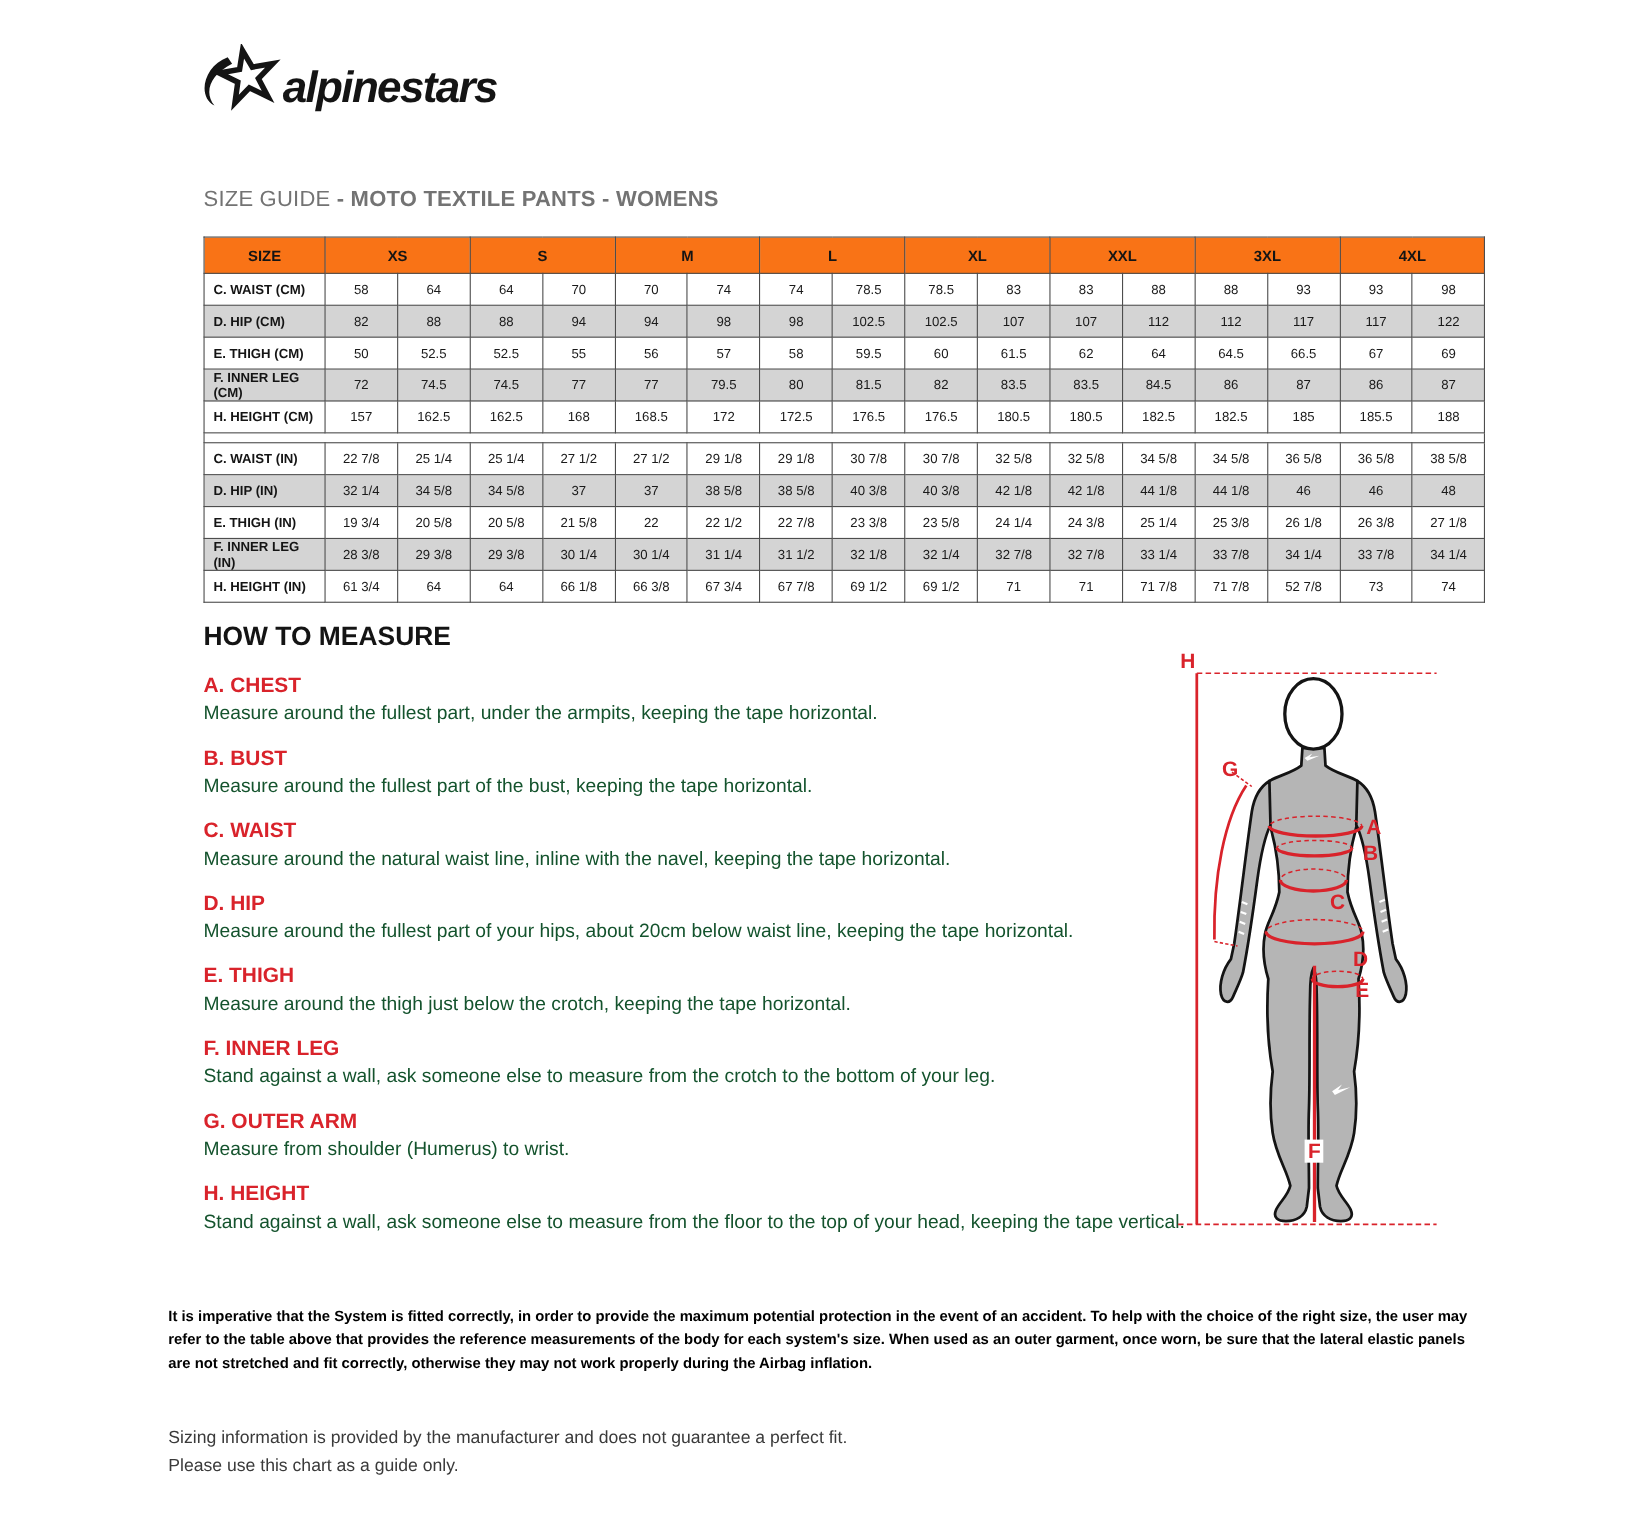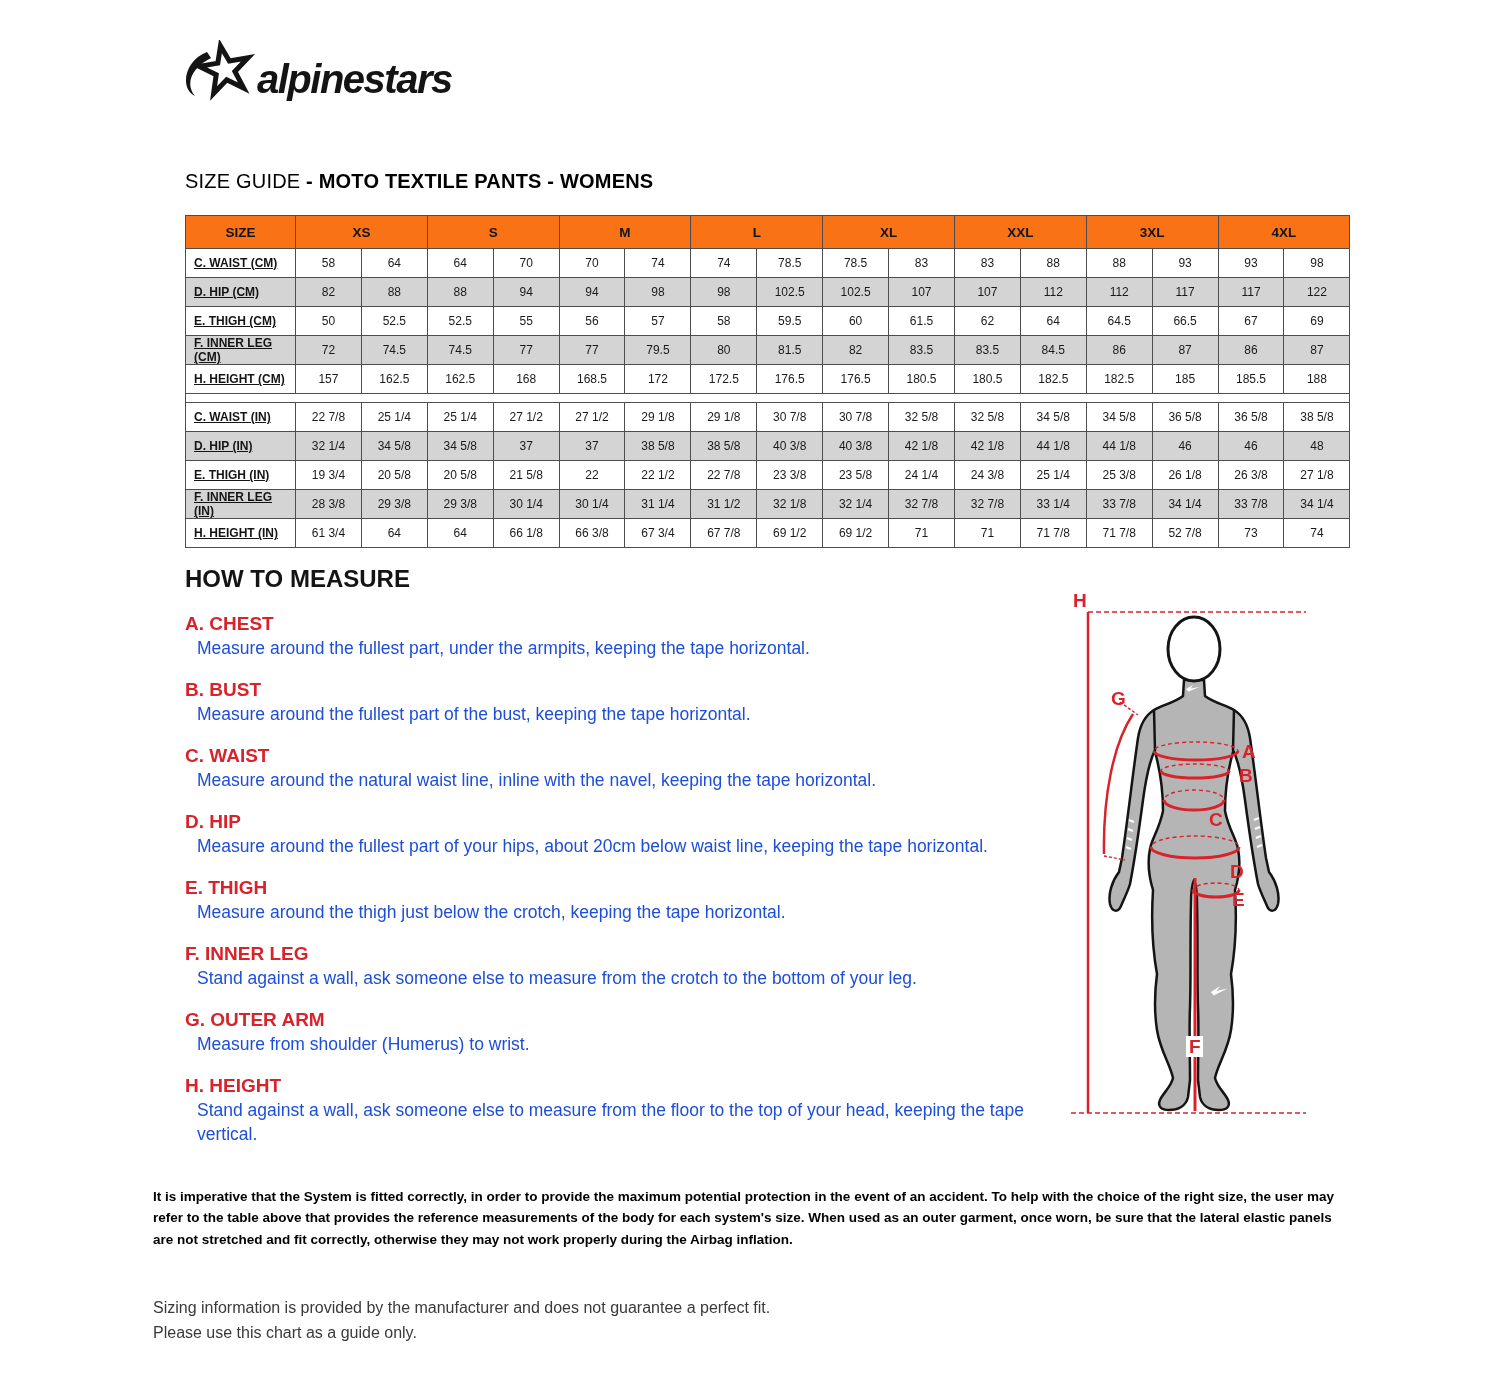--- a/index.html
+++ b/index.html
@@ -4,40 +4,40 @@
 <style>
   * { margin:0; padding:0; box-sizing:border-box; }
   html,body { background:#ffffff; }
   body { font-family:"Liberation Sans", sans-serif; color:#111; }
   .page { position:relative; width:1500px; height:1400px; background:#fff; overflow:hidden; }
 
   
   .logo { position:absolute; left:183px; top:40px; }
 
   
-  .title { position:absolute; left:185px; top:170px; font-size:20px; letter-spacing:0.2px; color:#000000; }
+  .title { position:absolute; left:185px; top:170px; font-size:20px; letter-spacing:0.2px; color:#737373; }
   .title .t-reg { font-weight:400; }
   .title .t-bold { font-weight:700; }
 
   
   .size-table-wrap { position:absolute; left:185px; top:215px; }
   table.size-table { border-collapse:collapse; table-layout:fixed; width:1165px; }
   table.size-table th, table.size-table td { border:1px solid #4d4d4d; }
   table.size-table thead th { background:#f97316; height:33px; font-size:13.5px; font-weight:700; color:#141414; text-align:center; }
-  table.size-table td.row-label { font-weight:700; font-size:12px; padding-left:8px; height:29px; color:#141414;text-decoration:underline; }
+  table.size-table td.row-label { font-weight:700; font-size:12px; padding-left:8px; height:29px; color:#141414; }
   table.size-table td.val { text-align:center; font-size:12px; height:29px; color:#1a1a1a; }
   table.size-table tr.shaded td { background:#d4d4d4; }
   table.size-table tr.spacer td { height:9px; background:#fff; border-left:1px solid #4d4d4d; border-right:1px solid #4d4d4d; }
 
   
   .htm-heading { position:absolute; left:185px; top:565px; font-size:24px; font-weight:700; color:#141414; }
   .measure-list { position:absolute; left:185px; top:612px; width:900px; }
   .m-item { margin-bottom:18px; }
   .m-title { color:#d9232b; font-weight:700; font-size:19px; line-height:24px; }
-  .m-desc { font-size:17.5px; line-height:24px; color:#1d4ed8;margin-left:12px; }
+  .m-desc { font-size:17.5px; line-height:24px; color:#14532d; }
 
   
   .diagram { position:absolute; left:1058px; top:592px; }
 
   
   .disclaimer { position:absolute; left:153px; top:1186px; width:1198px; font-size:13.5px; font-weight:700; line-height:1.58; color:#000000; }
 
   
   .footer { position:absolute; left:153px; top:1296px; font-size:16px; line-height:1.55; color:#3a3a3a; }
 </style>

